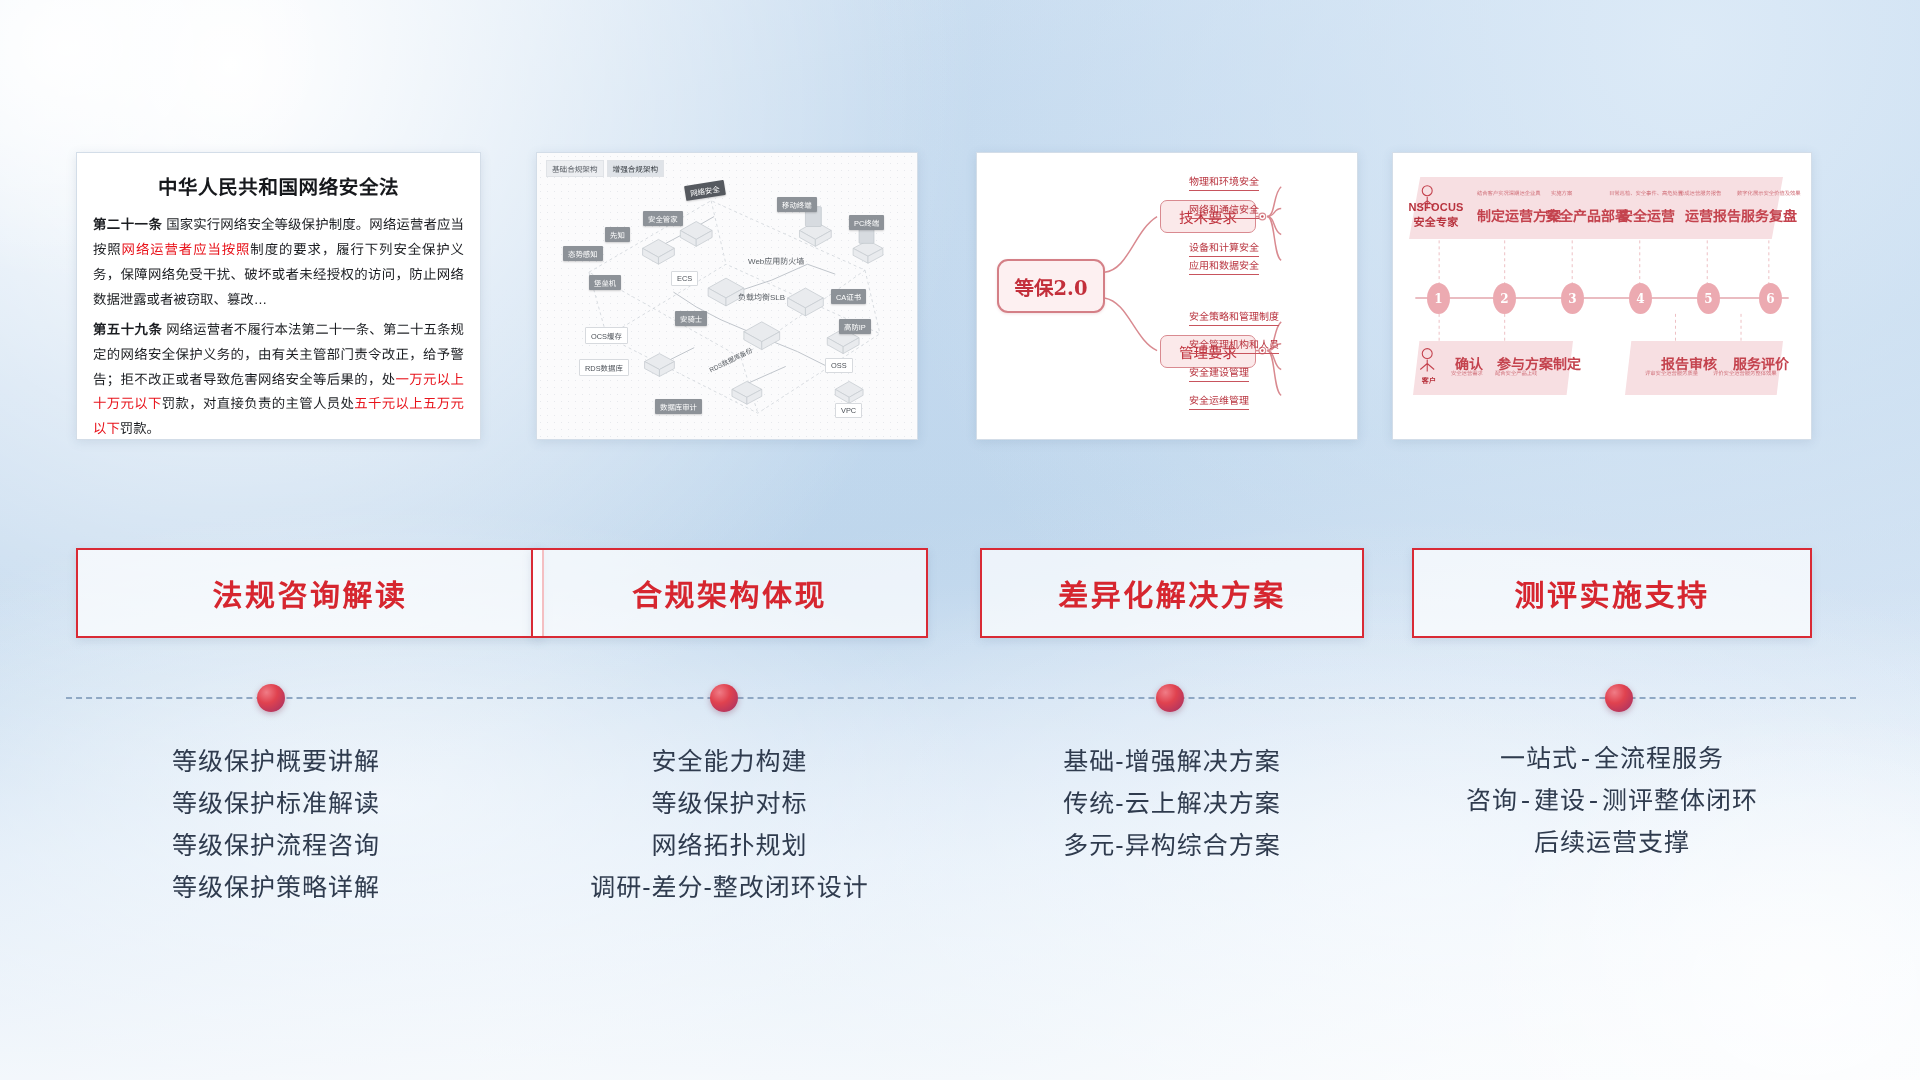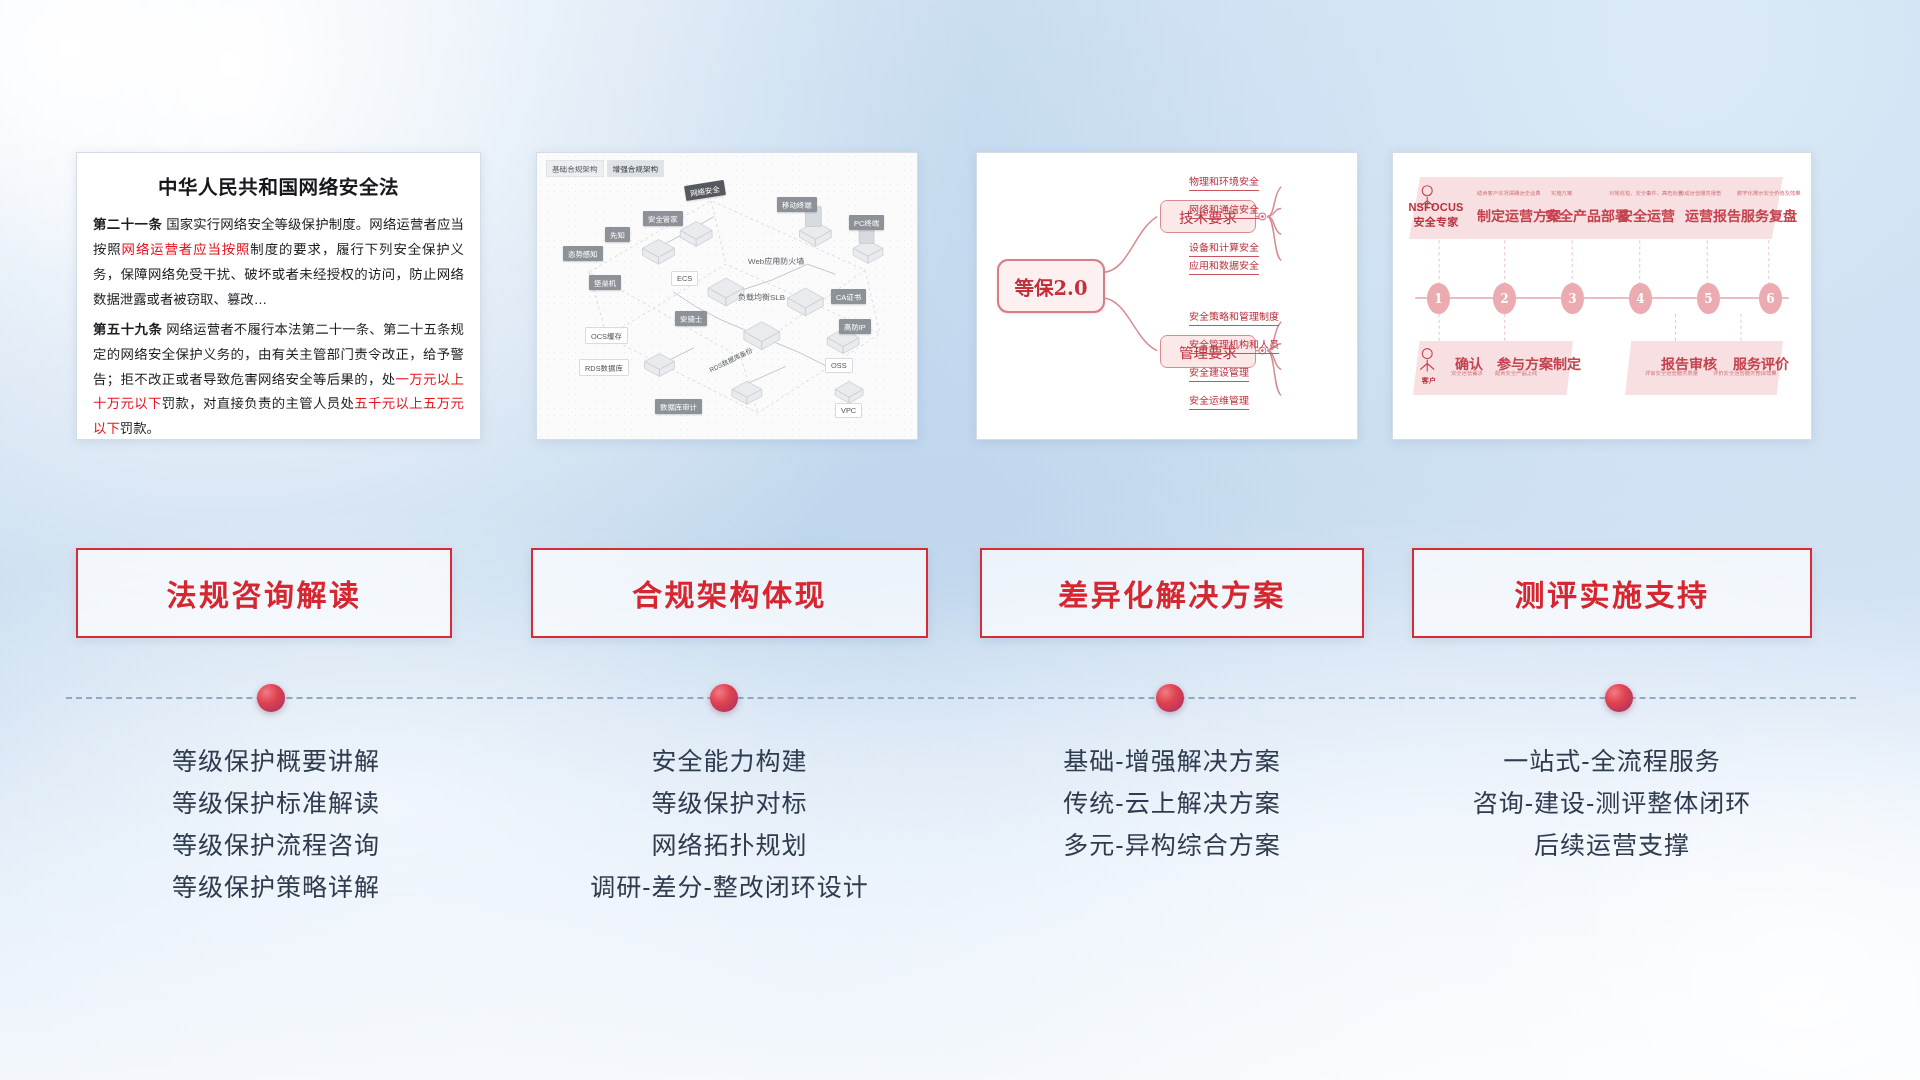--- a/index.html
+++ b/index.html
@@ -146,21 +146,21 @@
   .pill {
     position:absolute; top:0; height:90px;
     background:rgba(255,255,255,.70);
     border:2px solid #d92a35;
     display:flex; align-items:center; justify-content:center;
     box-shadow:0 3px 9px rgba(70,100,140,.13);
   }
   .pill span {
     color:#d6262f; font-size:30px; font-weight:bold; letter-spacing:2.5px;
   }
-  .pill.p1 { left:76px;   width:376px; }
+  .pill.p1 { left:76px;   width:468px; }
   .pill.p2 { left:531px;  width:397px; }
   .pill.p3 { left:980px;  width:384px; }
   .pill.p4 { left:1412px; width:400px; }
 
   
   .timeline { position:absolute; top:697px; left:66px; width:1790px; height:2px; }
   .tl-line {
     position:absolute; top:0; left:0; right:0; height:0;
     border-top:2px dashed #8fa8c4;
   }
@@ -173,21 +173,21 @@
   .tl-dot.d2 { left:644px; }
   .tl-dot.d3 { left:1090px; }
   .tl-dot.d4 { left:1539px; }
 
   
   .cols { position:absolute; top:740px; left:0; width:1920px; }
   .col { position:absolute; top:0; text-align:center; }
   .col.k1 { left:76px;   width:400px; }
   .col.k2 { left:531px;  width:397px; }
   .col.k3 { left:980px;  width:384px; }
-  .col.k4 { left:1412px; width:400px; }
+  .col.k4 { left:1412px; width:400px;font-family:Liberation Mono, monospace; }
   .col .item {
     color:#2f3b4e; font-size:25px; line-height:1.68; letter-spacing:1px;
     white-space:nowrap;
   }
 </style>
 </head>
 <body>
 
 <div id="bg">
   <div class="bg-l1"></div>

